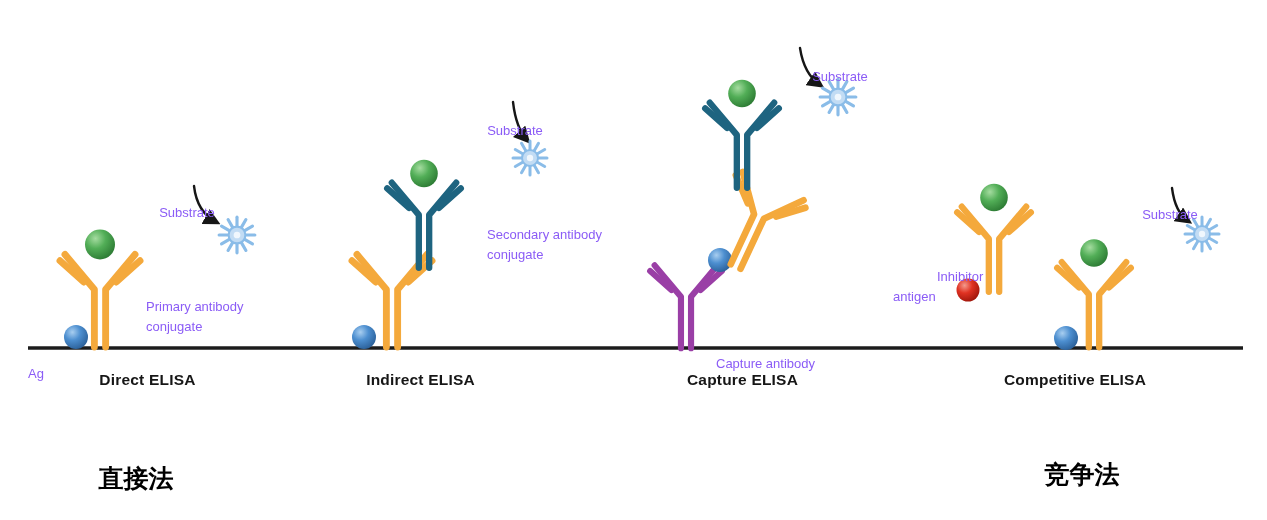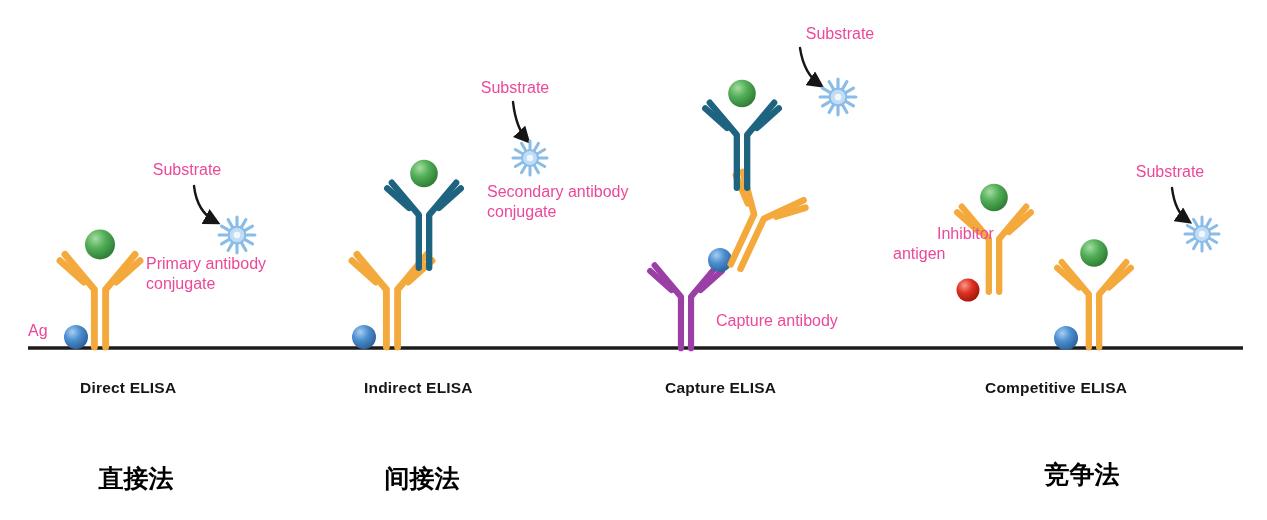--- a/index.html
+++ b/index.html
@@ -2,27 +2,28 @@
 <html style="--antibody-orange: #F4A93C; --antibody-teal: #1E6480; --antibody-purple: #9A3FA6; --enzyme-green: #44A84B; --antigen-blue: #3E7FC1; --inhibitor-red: #DE2A1B; --substrate-star-blue: #8ABCE8; --baseline-black: #1c1c1c;"><head>
 <meta charset="utf-8">
 <style>
   html,body{margin:0;padding:0;background:#fff;}
   #stage{
     position:relative;width:1267px;height:520px;background:#fff;
     overflow:hidden;font-family:"Liberation Sans",sans-serif;
   }
   #shapes{position:absolute;left:0;top:0;width:1267px;height:520px;}
   .lbl{
-    position:absolute;font-size:16px;line-height:20px;color:#ec4899;
+    position:absolute;font-size:13px;line-height:20px;color:#8b5cf6;
     white-space:nowrap;
+    margin-top:43px;
   }
   .lbl.center{text-align:center;}
   .ptitle{
-    position:absolute;top:371px;text-align:left;font-size:15.5px;
-    font-weight:600;color:#161616;letter-spacing:.2px;white-space:nowrap;margin-top:8px;
+    position:absolute;top:371px;text-align:center;font-size:15.5px;
+    font-weight:600;color:#161616;letter-spacing:.2px;white-space:nowrap;
   }
   .zh{
     position:absolute;top:462px;text-align:center;font-size:25px;font-weight:700;
     color:#000;font-family:"DejaVu Sans","Liberation Sans",sans-serif;white-space:nowrap;
   }
   .sub-arrow{stroke:#161616;stroke-width:2.4;fill:none;stroke-linecap:round;}
 </style>
 </head>
 <body>
 
@@ -134,22 +135,21 @@
   <div class="lbl center" style="left:147px;top:160px;width:80px;">Substrate</div>
   <div class="lbl" style="left:28px;top:321px;">Ag</div>
   <div class="lbl" style="left:146px;top:254px;">Primary antibody</div>
   <div class="lbl" style="left:146px;top:274px;">conjugate</div>
   <div class="ptitle" style="left:80px;width:135px;">Direct ELISA</div>
   <div class="zh" style="left:76px;width:120px;">直接法</div>
 
   <div class="lbl center" style="left:475px;top:78px;width:80px;">Substrate</div>
   <div class="lbl" style="left:487px;top:182px;">Secondary antibody</div>
   <div class="lbl" style="left:487px;top:202px;">conjugate</div>
-  <div class="ptitle" style="left:364px;width:145px;">Indirect ELISA</div>
-  <div class="zh" style="left:362px;width:120px;">间接法</div>
+  <div class="ptitle" style="left:348px;width:145px;">Indirect ELISA</div>
 
   <div class="lbl center" style="left:798px;top:24px;width:84px;">Substrate</div>
   <div class="lbl" style="left:716px;top:311px;">Capture antibody</div>
   <div class="ptitle" style="left:665px;width:155px;">Capture ELISA</div>
 
   <div class="lbl center" style="left:1128px;top:162px;width:84px;">Substrate</div>
   <div class="lbl" style="left:937px;top:224px;">Inhibitor</div>
   <div class="lbl" style="left:893px;top:244px;">antigen</div>
   <div class="ptitle" style="left:985px;width:180px;">Competitive ELISA</div>
   <div class="zh" style="left:1022px;top:458px;width:120px;">竞争法</div>

